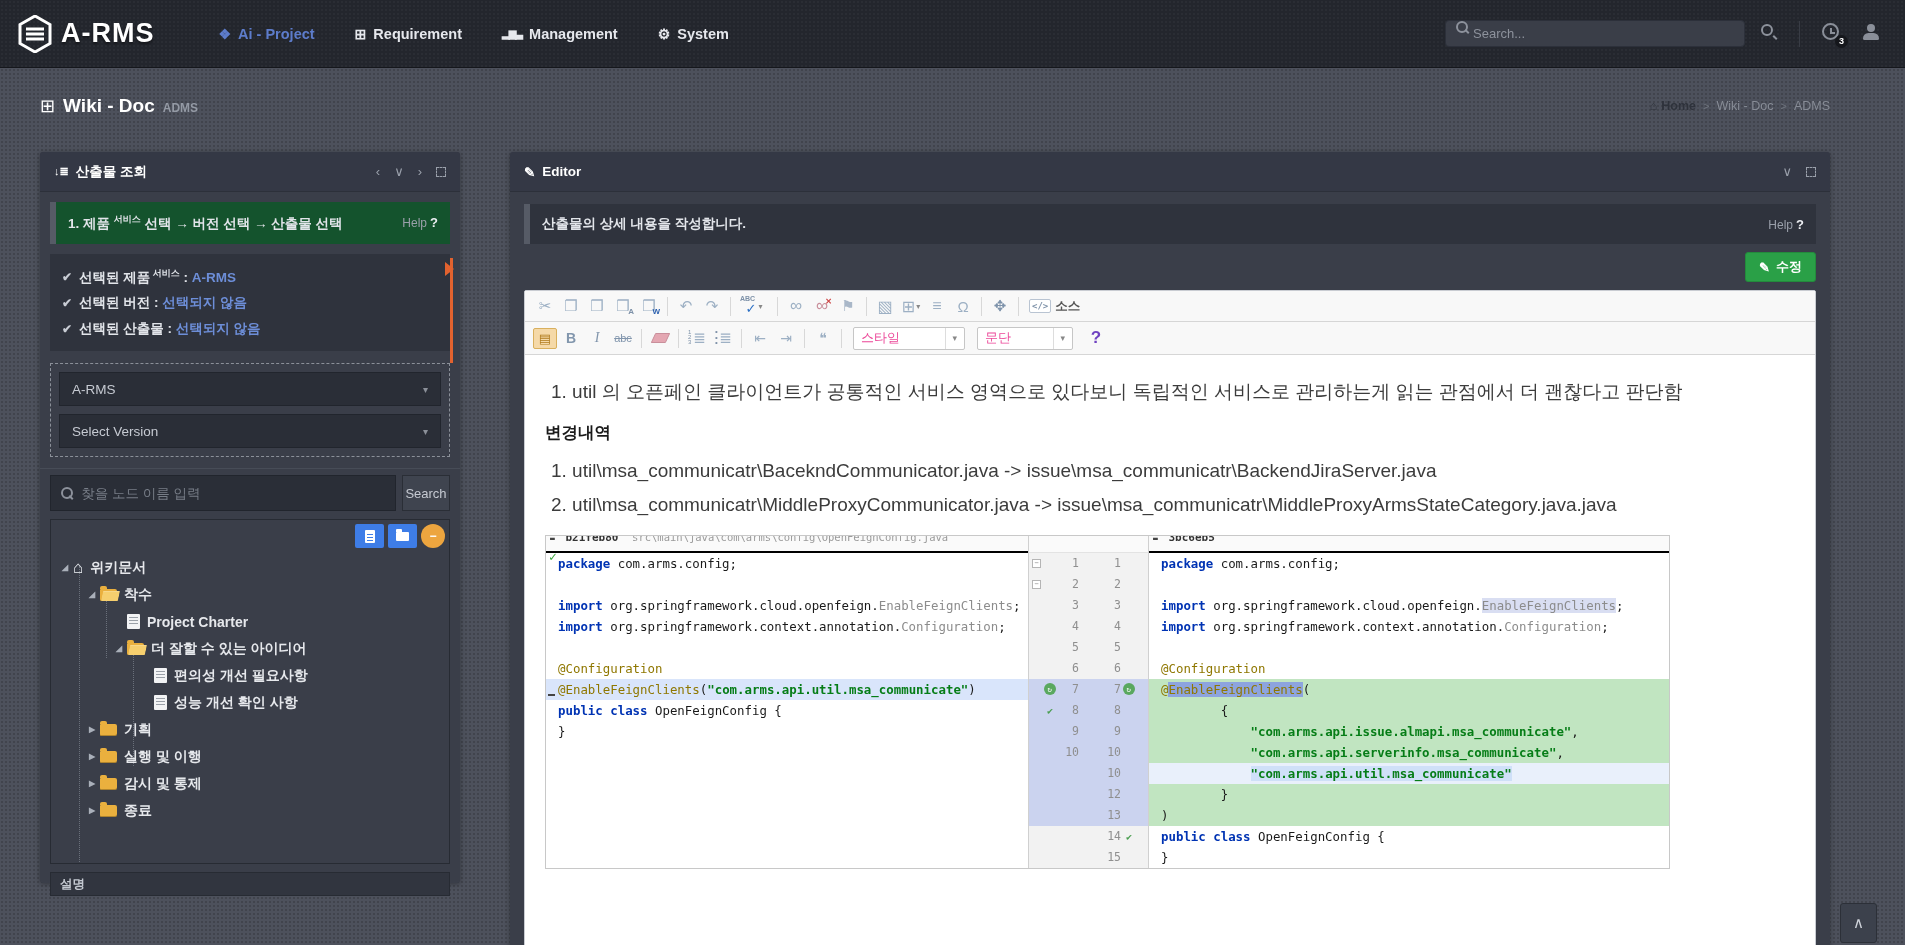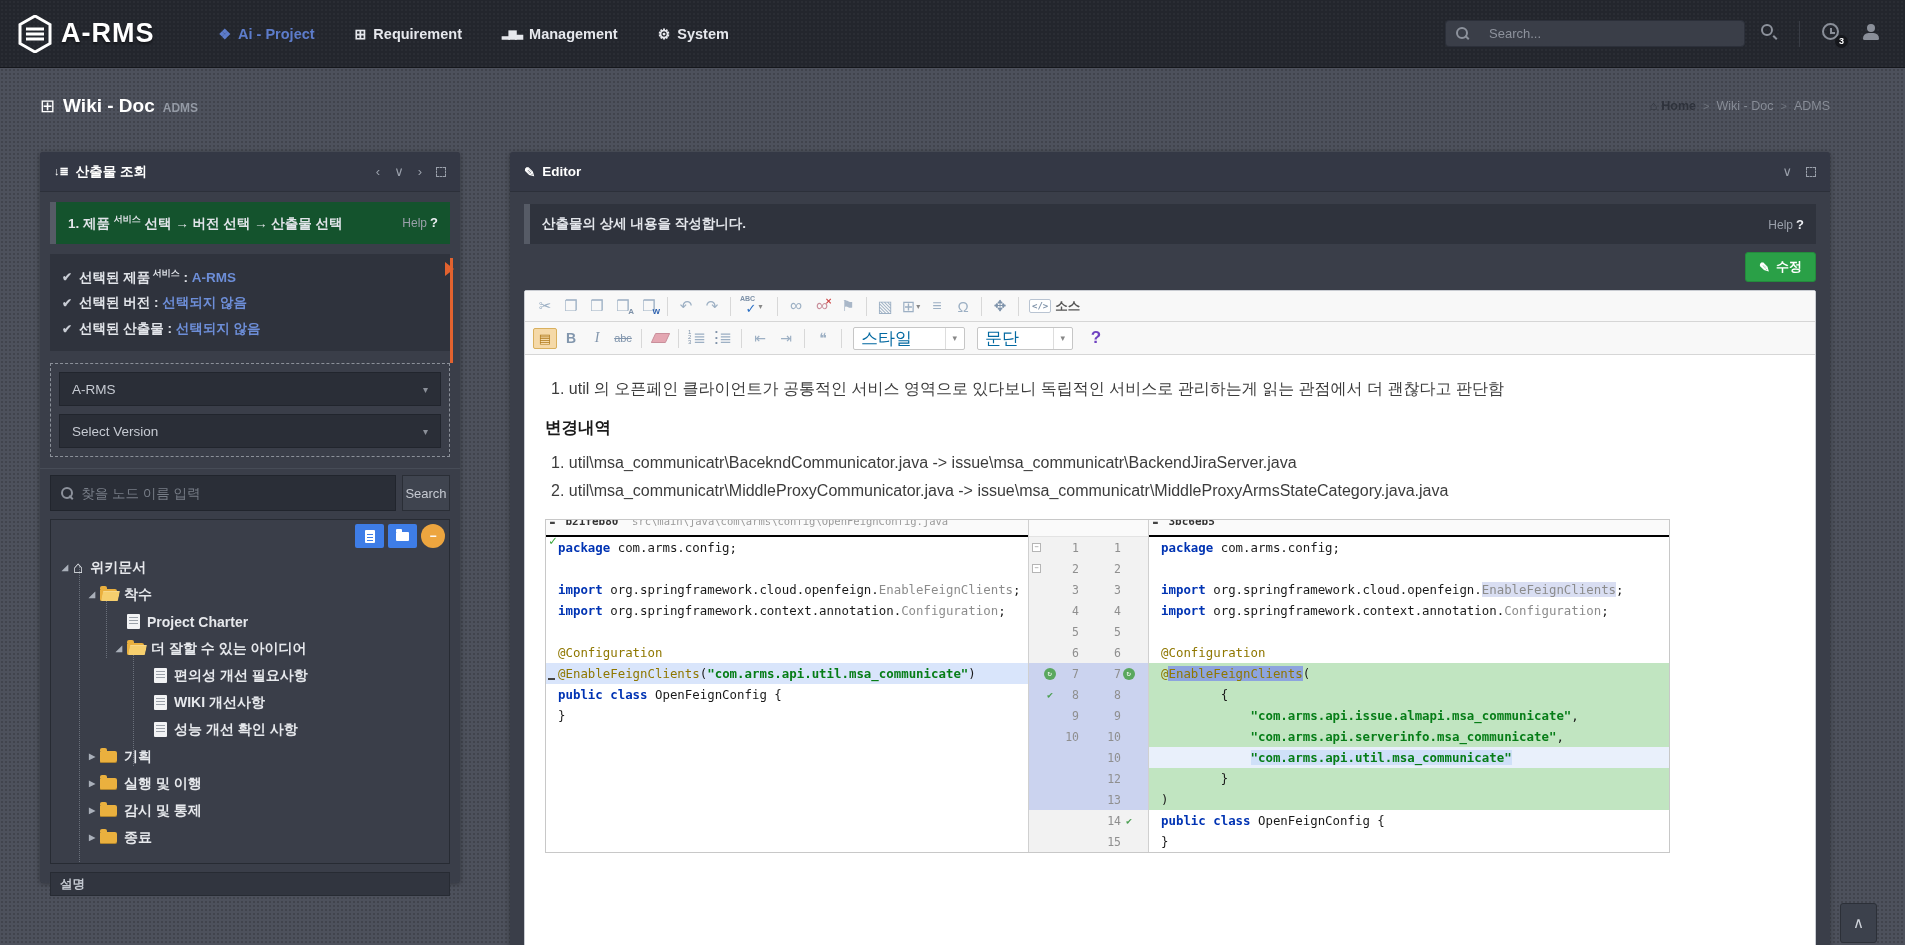--- a/index.html
+++ b/index.html
@@ -21,21 +21,21 @@
     border-bottom:1px solid #15171c;
     display:flex; align-items:center; padding:0 18px; gap:8px;
   }
   .logo{ display:flex; align-items:center; gap:9px; margin-right:40px; }
   .logo-text{ font-size:27px; font-weight:bold; color:#fff; letter-spacing:1px; text-shadow:0 2px 3px rgba(0,0,0,.5); }
   .nav-menu{ display:flex; list-style:none; gap:8px; }
   .nav-item{ display:flex; align-items:center; gap:7px; padding:10px 16px; font-size:14.5px; font-weight:bold; color:#e6e8ed; cursor:pointer; }
   .nav-item .nav-ico{ font-size:14px; }
   .nav-item.active{ color:#5d7ccb; }
   .nav-spacer{ flex:1; }
-  .nav-search{ display:flex; align-items:center; gap:20px; width:300px; height:27px;
+  .nav-search{ display:flex; gap:4px; width:300px; height:27px;
     background:#3a3e48; border:1px solid #2c303a; border-radius:4px; padding:0 10px; }
   .nav-search .mag{ flex:none; }
   .nav-search input{ background:transparent; border:none; outline:none; color:#aeb3bc; font-size:13px; width:100%; font-family:inherit; }
   .nav-search input::placeholder{ color:#8d929c; }
   .mag{ display:inline-block; width:13px; height:13px; position:relative; }
   .mag::before{ content:""; position:absolute; width:8px; height:8px; border:2px solid #8d929c; border-radius:50%; top:0; left:0; }
   .mag::after{ content:""; position:absolute; width:2px; height:5px; background:#8d929c; transform:rotate(-45deg); bottom:0; right:1px; }
   .nav-ico-btn{ color:#8a8f99; font-size:16px; padding:0 8px; cursor:pointer; position:relative; }
   .nav-divider{ width:1px; height:26px; background:#383c45; margin:0 6px; }
   .clock-ico{ display:inline-block; width:17px; height:17px; border:2px solid #8a8f99; border-radius:50%; position:relative; }
@@ -155,29 +155,29 @@
   .ico-strike{ color:#8296ad; font-size:11px; text-decoration:line-through; } .ico-strike::before{content:"abc";}
   .ico-eraser::before{ content:""; width:13px; height:8px; background:#e4a7b2; border:1px solid #c98f9b; transform:skewX(-25deg); display:block; border-radius:1px; }
   .ico-ol .mini{ position:absolute; left:3px; top:3px; font-size:6px; color:#7d91a8; line-height:5px; }
   .ico-ol::before, .ico-ul::before{ content:"≣"; font-size:15px; margin-left:5px; }
   .ico-ul .mini{ position:absolute; left:4px; top:2px; font-size:8px; color:#7d91a8; line-height:5.5px; }
   .ico-outdent::before{content:"⇤"; font-size:14px;} .ico-indent::before{content:"⇥"; font-size:14px;}
   .ico-quote::before{content:"❝"; font-size:14px;}
   .tb-select{ width:112px; height:23px; background:#fff; border:1px solid #c6c6c6; border-radius:2px;
     display:flex; align-items:center; padding:0 7px; margin:0 5px; cursor:pointer; }
   .tb-select.small{ width:96px; }
-  .tb-select .lbl{ color:#0369a1; font-size:17px; }
+  .tb-select .lbl{ color:#ec4899; font-size:13px; }
   .tb-select .caret{ margin-left:auto; color:#888; font-size:9px; border-left:1px solid #ddd; padding-left:6px; height:100%; display:flex; align-items:center;}
   .ico-help{ color:#6f42c1; font-weight:bold; font-size:17px; margin-left:4px; }
   .ico-help::before{ content:"?"; }
   
   .ed-content{ padding:16px 20px; }
   .ed-h{ font-size:16.5px; font-weight:bold; color:#1a1a1a; margin:12px 0 10px; }
   .ed-list{ margin:4px 0 14px 6px; }
-  .ed-list li{ list-style:none; font-size:16px; color:#3c3c3c; line-height:1.75; }
+  .ed-list li{ list-style:none; font-size:19px; color:#3c3c3c; line-height:1.75; }
   
   .diff{ display:flex; border:1px solid #c8c8c8; margin-top:10px; width:1125px;
     font-family:"DejaVu Sans Mono", monospace; font-size:12.4px; background:#fff; }
   .pane{ position:relative; overflow:hidden; }
   .pane-left{ width:483px; border-right:1px solid #d0d0d0; }
   .pane-right{ flex:1; }
   .dgutter{ width:120px; background:#f2f2f2; border-right:1px solid #d0d0d0; flex:none; }
   .dheader{ height:17px; border-bottom:2px solid #000000; background:#fafafa; overflow:hidden; white-space:nowrap; padding:0 4px; }
   .dheader .inner{ transform:translateY(-5px); font-size:11px; }
   .dheader .h-ico{ color:#444; font-size:8px; margin-right:4px; }
@@ -353,25 +353,20 @@
             <span>더 잘할 수 있는 아이디어</span>
           </div>
           <div class="tree-item" style="padding-left: 89px;">
             <span class="twisty"></span>
             <span class="t-ico ico-doc"></span>
             <span>편의성 개선 필요사항</span>
           </div>
           <div class="tree-item" style="padding-left: 89px;">
             <span class="twisty"></span>
             <span class="t-ico ico-doc"></span>
-            <span>WIKI 개선사항</span>
-          </div>
-          <div class="tree-item" style="padding-left: 89px;">
-            <span class="twisty"></span>
-            <span class="t-ico ico-doc"></span>
             <span>성능 개선 확인 사항</span>
           </div>
           <div class="tree-item" style="padding-left: 35px;">
             <span class="twisty">▶</span>
             <span class="t-ico ico-folder"></span>
             <span>기획</span>
           </div>
           <div class="tree-item" style="padding-left: 35px;">
             <span class="twisty">▶</span>
             <span class="t-ico ico-folder"></span>

